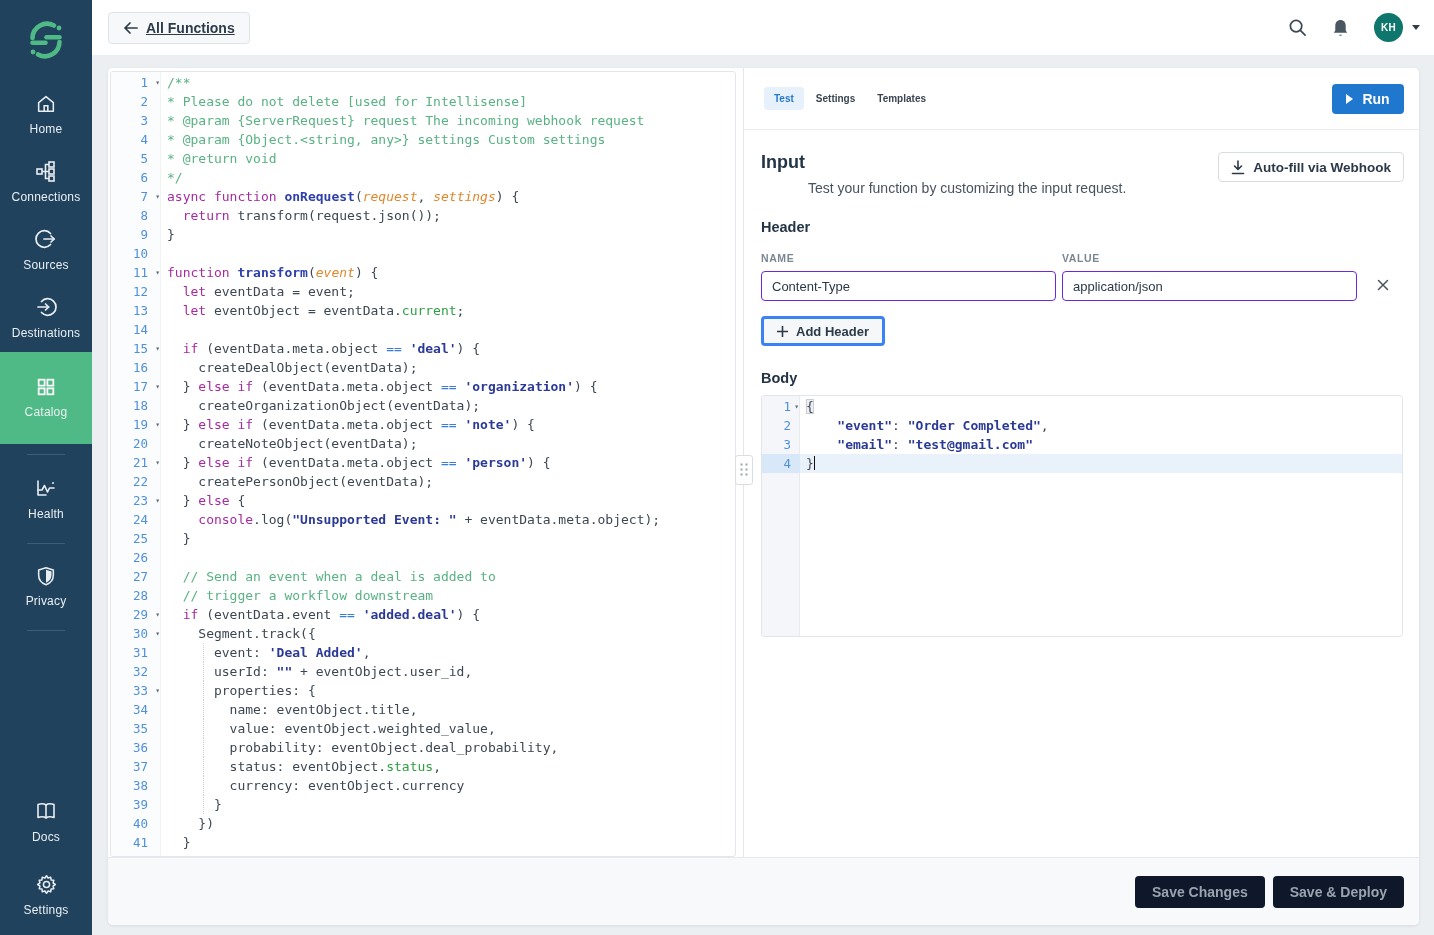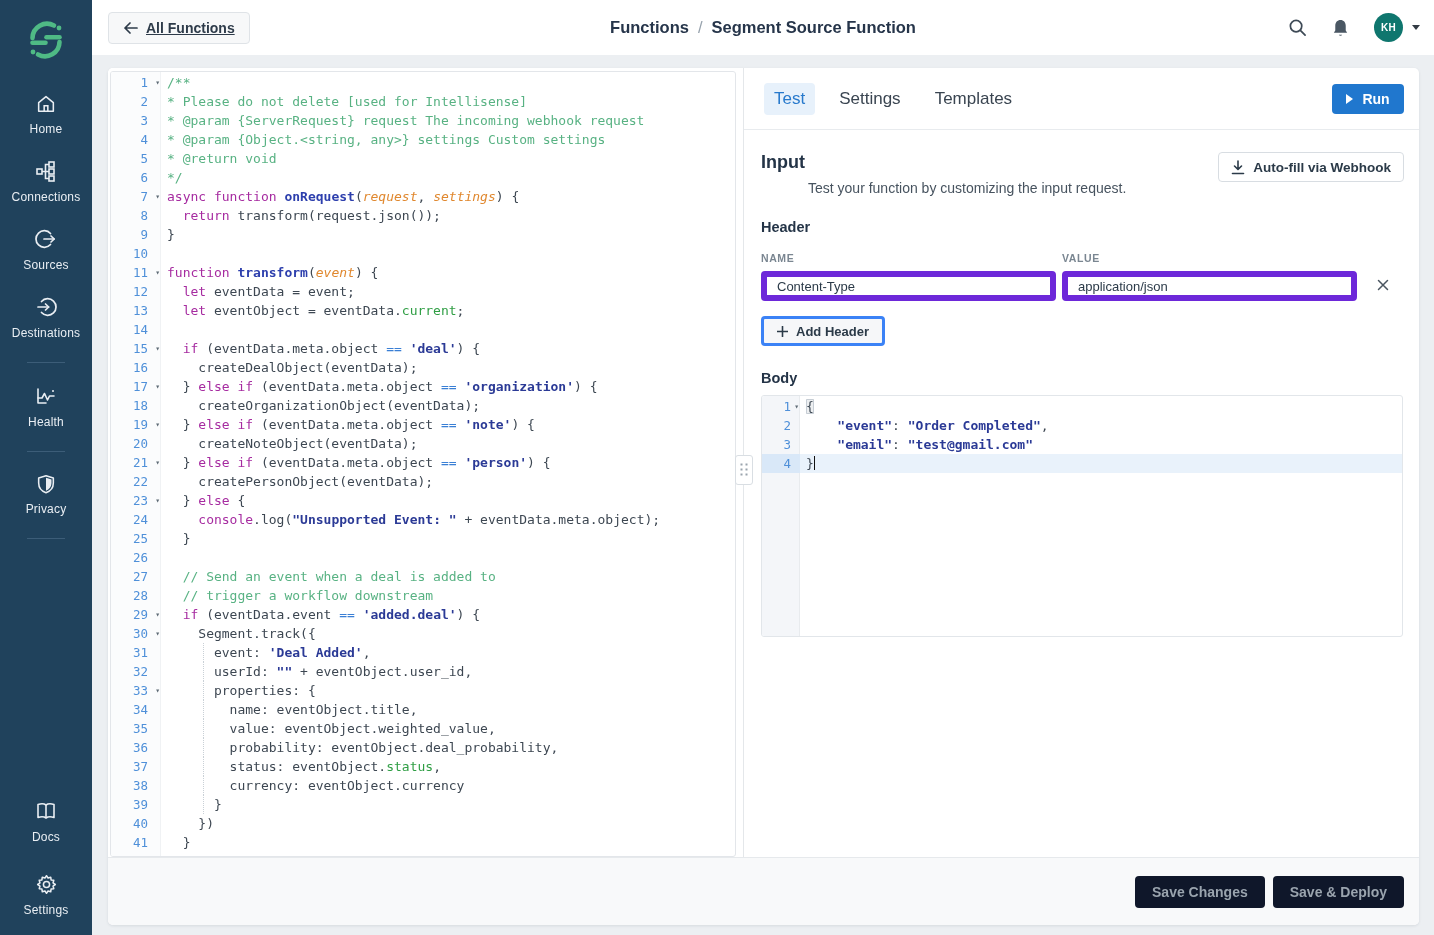--- a/index.html
+++ b/index.html
@@ -58,35 +58,35 @@
   
   .body-editor { position:relative; margin-top:9px; width:642px; height:242px; border:1px solid #e2e6ea; border-radius:3px; overflow:hidden; background:#fff; cursor:text; }
   .body-editor .gutter-bg { width:38px; background:#f4f6f9; border-right:1px solid #e8ebee; }
   .body-editor .code-line .gut { width:38px; padding-right:9px; }
   .body-editor .code-line.active .code-full { position:absolute; left:38px; right:0; top:0; bottom:0; background:#e9f2fb; }
   .body-editor .code-line.active .gut { background:#d9e8f8; }
   .body-editor .code { position:relative; }
 
   
   .tabs-row { height:62px; flex:none; border-bottom:1px solid #e8ebee; display:flex; align-items:center; padding:0 15px 0 20px; }
-  .tab { font-size:17px; font-weight:normal; color:#3a4551; padding:6px 10px; border-radius:4px; cursor:pointer; margin-right:14px; }
+  .tab { font-size:10px; font-weight:bold; color:#3a4551; padding:6px 10px; border-radius:4px; cursor:pointer; margin-right:2px; }
   .tab.active { background:#e7f1fb; color:#2779cc; }
   .run-btn { margin-left:auto; width:72px; height:30px; background:#2077ce; border:none; border-radius:4px; color:#fff; font-size:14px; font-weight:bold; font-family:"Liberation Sans",sans-serif; display:flex; align-items:center; justify-content:center; gap:9px; cursor:pointer; }
   .run-btn .play { width:0; height:0; border-top:5px solid transparent; border-bottom:5px solid transparent; border-left:7px solid #fff; }
 
   .panel-body { flex:1; position:relative; padding:22px 15px 0 17px; overflow:hidden; }
   .input-title { font-size:18px; font-weight:bold; color:#243447; }
   .input-sub { font-size:14px; color:#47535f; margin-top:7px;margin-left:47px; }
   .autofill-btn { position:absolute; right:15px; top:22px; height:30px; display:flex; align-items:center; gap:8px; padding:0 12px; background:#fff; border:1px solid #d8dde2; border-radius:4px; font-size:13.5px; font-weight:bold; color:#2b3a48; cursor:pointer; }
   .sect-label { font-size:14.5px; font-weight:bold; color:#243447; }
   .hdr-title { margin-top:23px; }
   .col-labels { display:flex; margin-top:17px; }
   .col-labels .cl { width:301px; font-size:10.5px; font-weight:bold; letter-spacing:.6px; color:#7a8691; }
   .hdr-row { display:flex; align-items:center; margin-top:7px; }
-  .hdr-input { width:295px; height:30px; border:6px solid #6d28d9; border-radius:4px; padding:0 10px; font-size:13px; color:#2b3a48; font-family:"Liberation Sans",sans-serif; margin-right:6px; background:#fff; }
+  .hdr-input { width:295px; height:30px; border:1px solid #6d28d9; border-radius:4px; padding:0 10px; font-size:13px; color:#2b3a48; font-family:"Liberation Sans",sans-serif; margin-right:6px; background:#fff; }
   .hdr-close { background:none; border:none; margin-left:12px; cursor:pointer; font-size:16px; color:#4a5560; line-height:1; padding:2px; }
   .add-header-btn { margin-top:15px; height:30px; display:flex; align-items:center; gap:8px; padding:0 13px; background:#f6f7f9; border:3px solid #3b82f6; border-radius:4px; font-size:13px; font-weight:bold; color:#2b3a48; cursor:pointer; }
   .body-title { margin-top:24px; }
 </style>
 </head>
 <body>
 
 <nav class="sidebar">
   <div class="logo-wrap">
     <svg width="44" height="44" viewBox="0 0 44 44">
@@ -131,20 +131,29 @@
 
   <div class="nav-item">
     <svg width="24" height="24" viewBox="0 0 24 24" fill="none" stroke="#e9eef3" stroke-width="1.7" stroke-linecap="round">
       <path d="M7.5 6.5 A 8.3 8.3 0 1 1 7.5 17.5"></path>
       <path d="M4 12 H 14.5"></path>
       <path d="M11.5 9 L 14.7 12 L 11.5 15" stroke-linejoin="round"></path>
     </svg>
     <span class="lbl">Destinations</span>
   </div>
 
+  <div class="nav-item active">
+    <svg width="22" height="22" viewBox="0 0 24 24" fill="none" stroke="#ffffff" stroke-width="1.9">
+      <rect x="4" y="4" width="6.5" height="6.5"></rect>
+      <rect x="13.5" y="4" width="6.5" height="6.5"></rect>
+      <rect x="4" y="13.5" width="6.5" height="6.5"></rect>
+      <rect x="13.5" y="13.5" width="6.5" height="6.5"></rect>
+    </svg>
+    <span class="lbl">Catalog</span>
+  </div>
 
   <div class="nav-divider"></div>
 
   <div class="nav-item">
     <svg width="24" height="24" viewBox="0 0 24 24" fill="none" stroke="#e9eef3" stroke-width="1.6" stroke-linecap="round" stroke-linejoin="round">
       <path d="M4 5 V19 H12"></path>
       <path d="M4 14 L8 14 L10.5 9.5 L13.5 16 L15.5 12 L20 12"></path>
       <circle cx="19" cy="7" r="1" fill="#e9eef3" stroke="none"></circle>
     </svg>
     <span class="lbl">Health</span>
@@ -182,23 +191,20 @@
 </nav>
 
 <header class="topbar">
   <button class="back-btn">
     <svg width="15" height="12" viewBox="0 0 15 12">
       <path d="M7 1 L2 6 L7 11 M2 6 H14" fill="none" stroke="#2e3b4a" stroke-width="1.7" stroke-linecap="round" stroke-linejoin="round"></path>
     </svg>
     <span>All Functions</span>
   </button>
 
-  <div class="breadcrumb">
-    <span>Functions</span><span class="sep">/</span><span>Segment Source Function</span>
-  </div>
 
   <div class="topbar-right">
     <button class="icon-btn">
       <svg width="19" height="19" viewBox="0 0 20 20">
         <circle cx="8.5" cy="8.5" r="6" fill="none" stroke="#3e4a56" stroke-width="1.8"></circle>
         <path d="M13 13 L18 18" stroke="#3e4a56" stroke-width="1.8" stroke-linecap="round"></path>
       </svg>
     </button>
     <button class="icon-btn">
       <svg width="19" height="20" viewBox="0 0 20 21">

